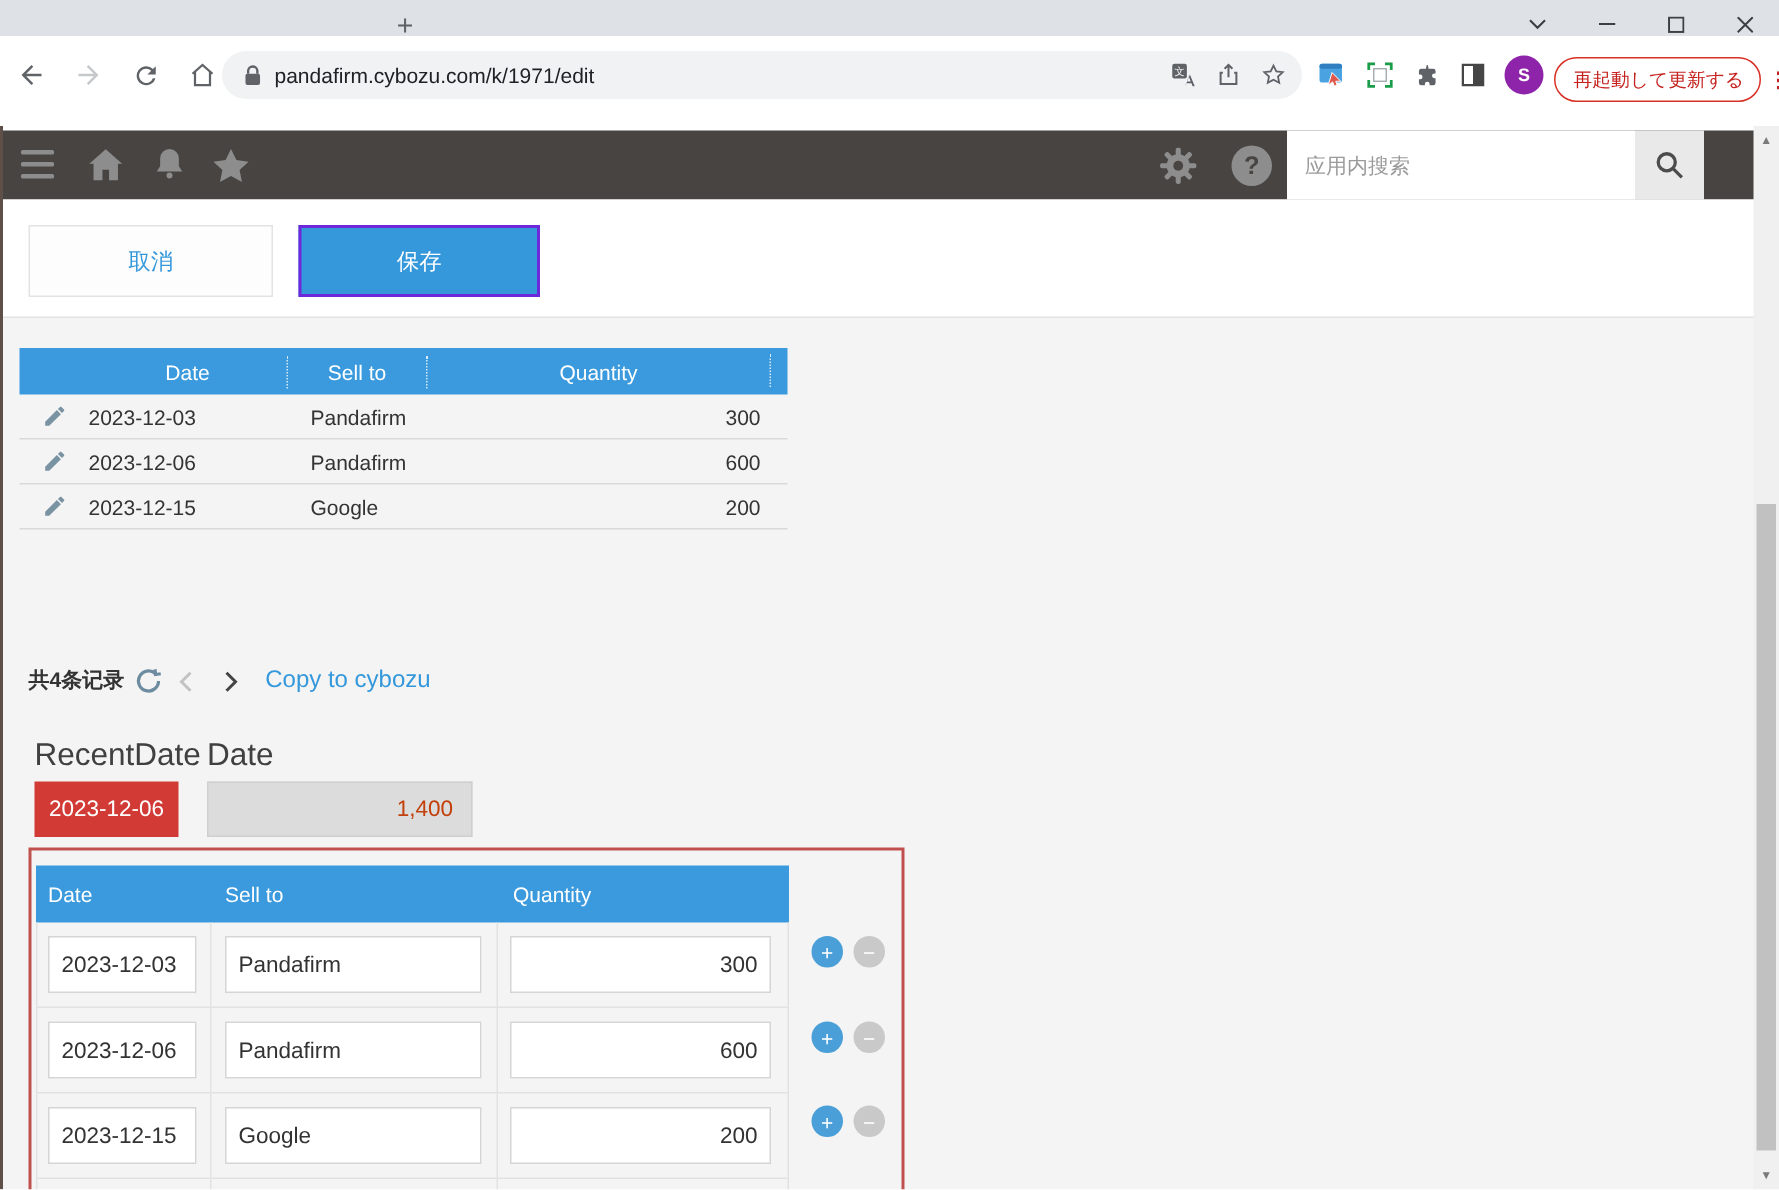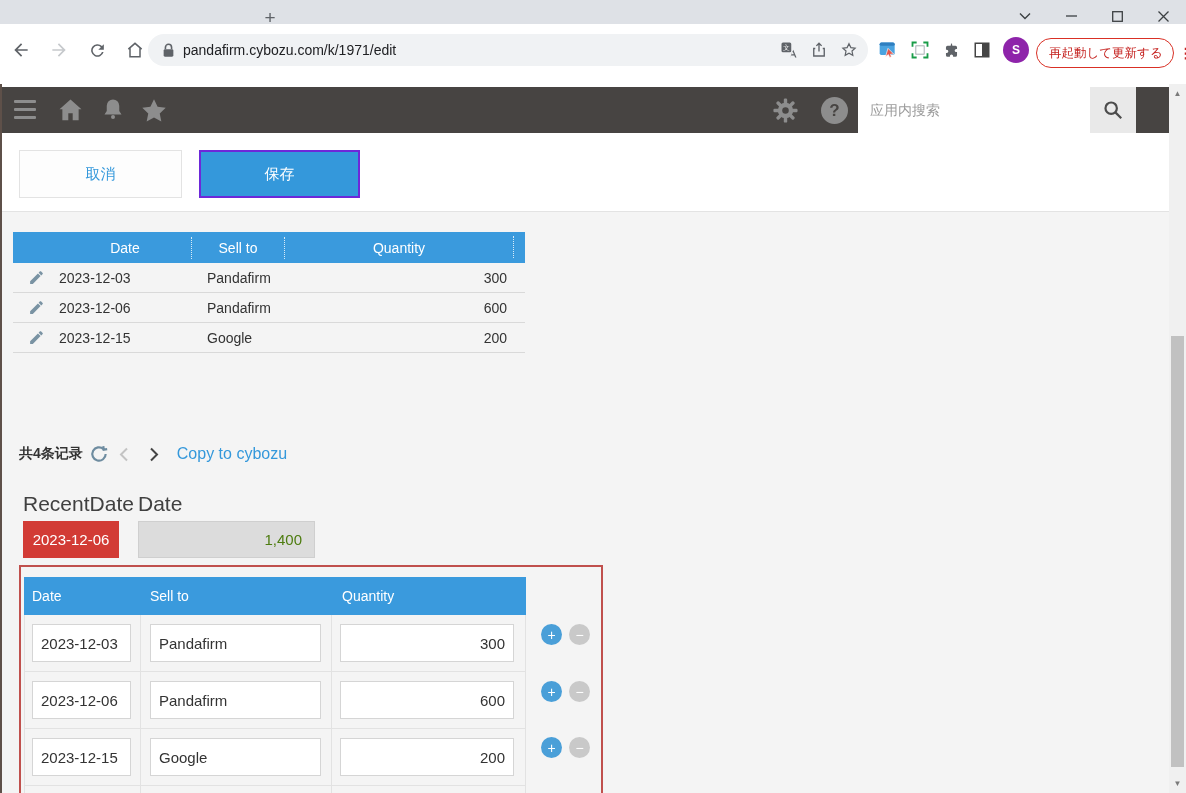--- a/index.html
+++ b/index.html
@@ -68,21 +68,21 @@
   
   .pager { position:absolute; left:17px; top:230px; height:24px; display:flex; align-items:center; font-size:14px; color:#333; }
   .pager .cnt { margin-right:6px;font-weight:bold; }
   .pager .nav { margin:0 10px; display:flex; align-items:center; }
   .copylink { color:#3498db; font-size:16px; margin-left:8px; }
   
   .flabel { position:absolute; top:280px; font-size:21px; color:#404040; }
   .fbox-red { position:absolute; left:21px; top:309px; width:96px; height:37px; background:#d23b35; color:#fff; font-size:15px;
               display:flex; align-items:center; justify-content:center; }
   .fbox-gray { position:absolute; left:136px; top:309px; width:177px; height:37px; background:#dcdcdc; border:1px solid #cfcfcf;
-               color:#4d7c0f; font-size:15px; display:flex; align-items:center; justify-content:flex-end; padding-right:12px; }
+               color:#c2410c; font-size:15px; display:flex; align-items:center; justify-content:flex-end; padding-right:12px; }
   
   .redgroup { position:absolute; left:17px; top:353px; width:584px; height:291px; border:2px solid #c0504d; }
   .etable { position:absolute; left:3px; top:10px; width:502px; }
   .ehead { display:flex; height:38px; background:#3a9add; color:#fff; font-size:14px; align-items:center; }
   .ehead .e1 { width:117px; padding-left:8px; }
   .ehead .e2 { width:191px; padding-left:9px; }
   .ehead .e3 { width:194px; padding-left:10px; }
   .erow { display:flex; height:57px; border-bottom:1px solid #e2e2e2; background:transparent; }
   .erow .cell { border-right:1px solid #e2e2e2; display:flex; align-items:center; }
   .erow .e1 { width:117px; border-left:1px solid #e2e2e2; padding-left:7px; }

